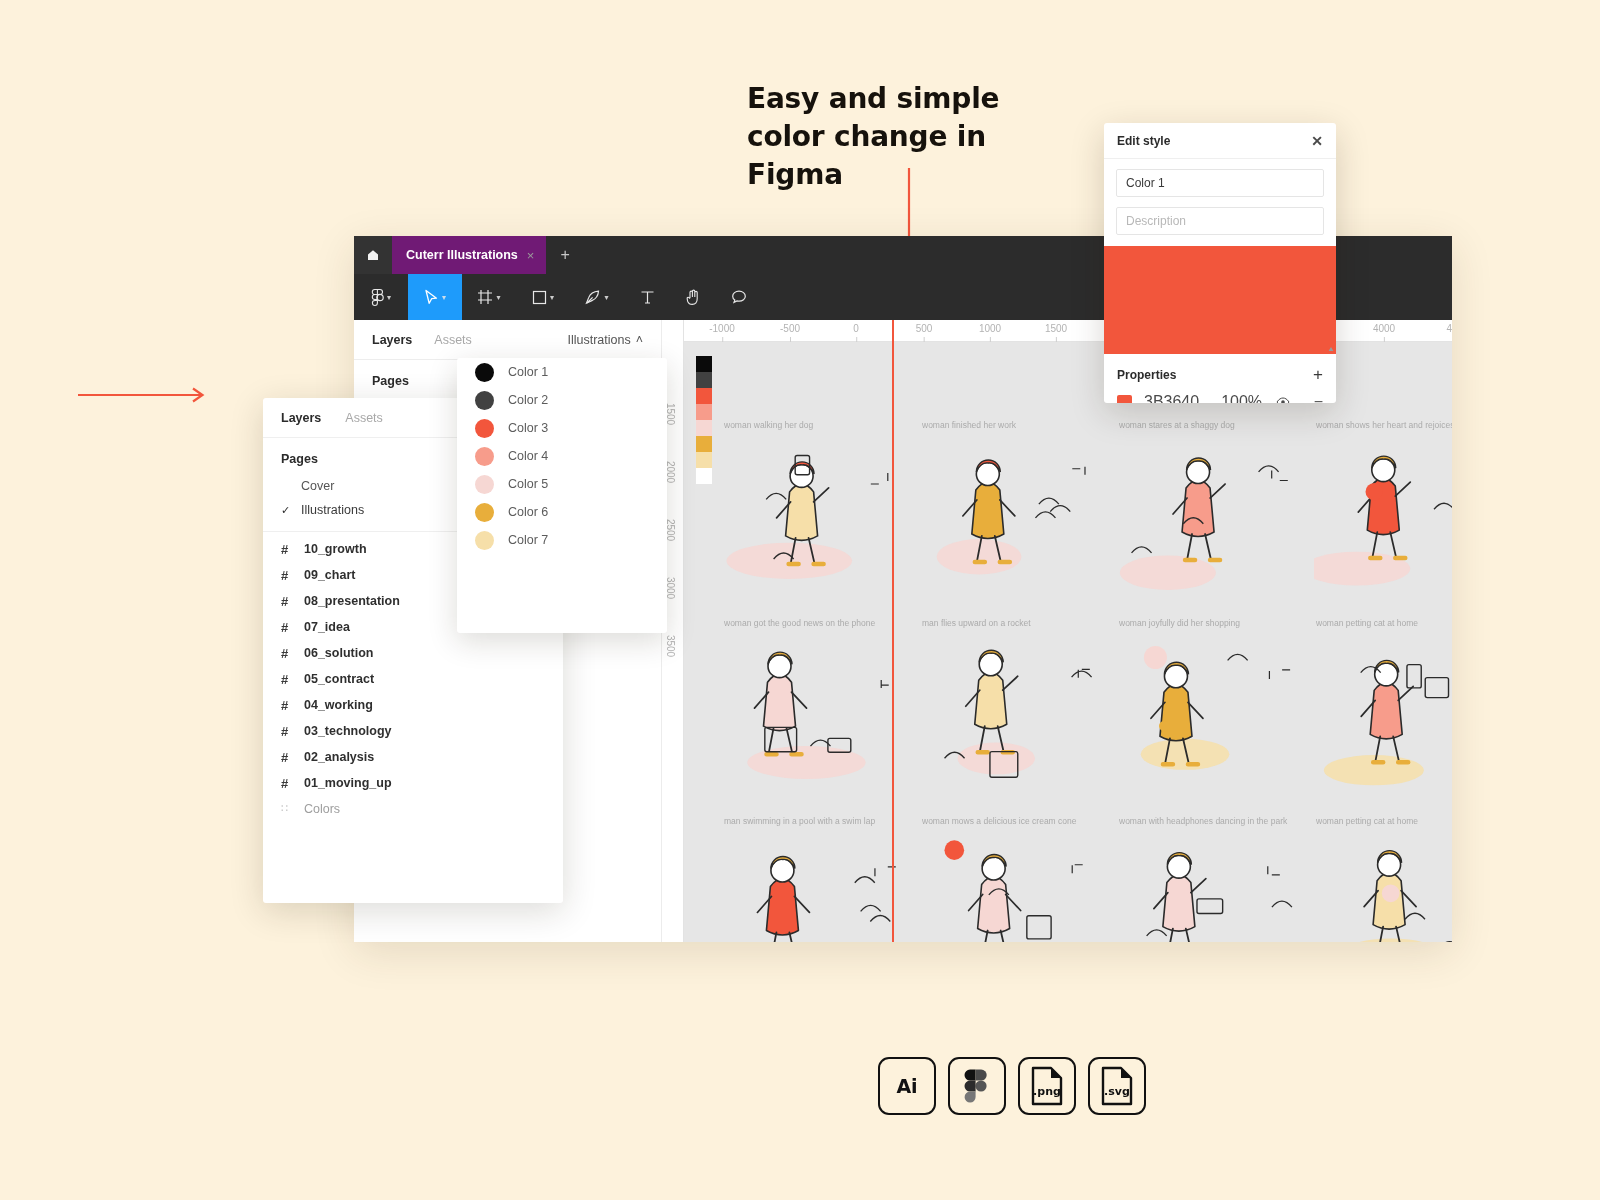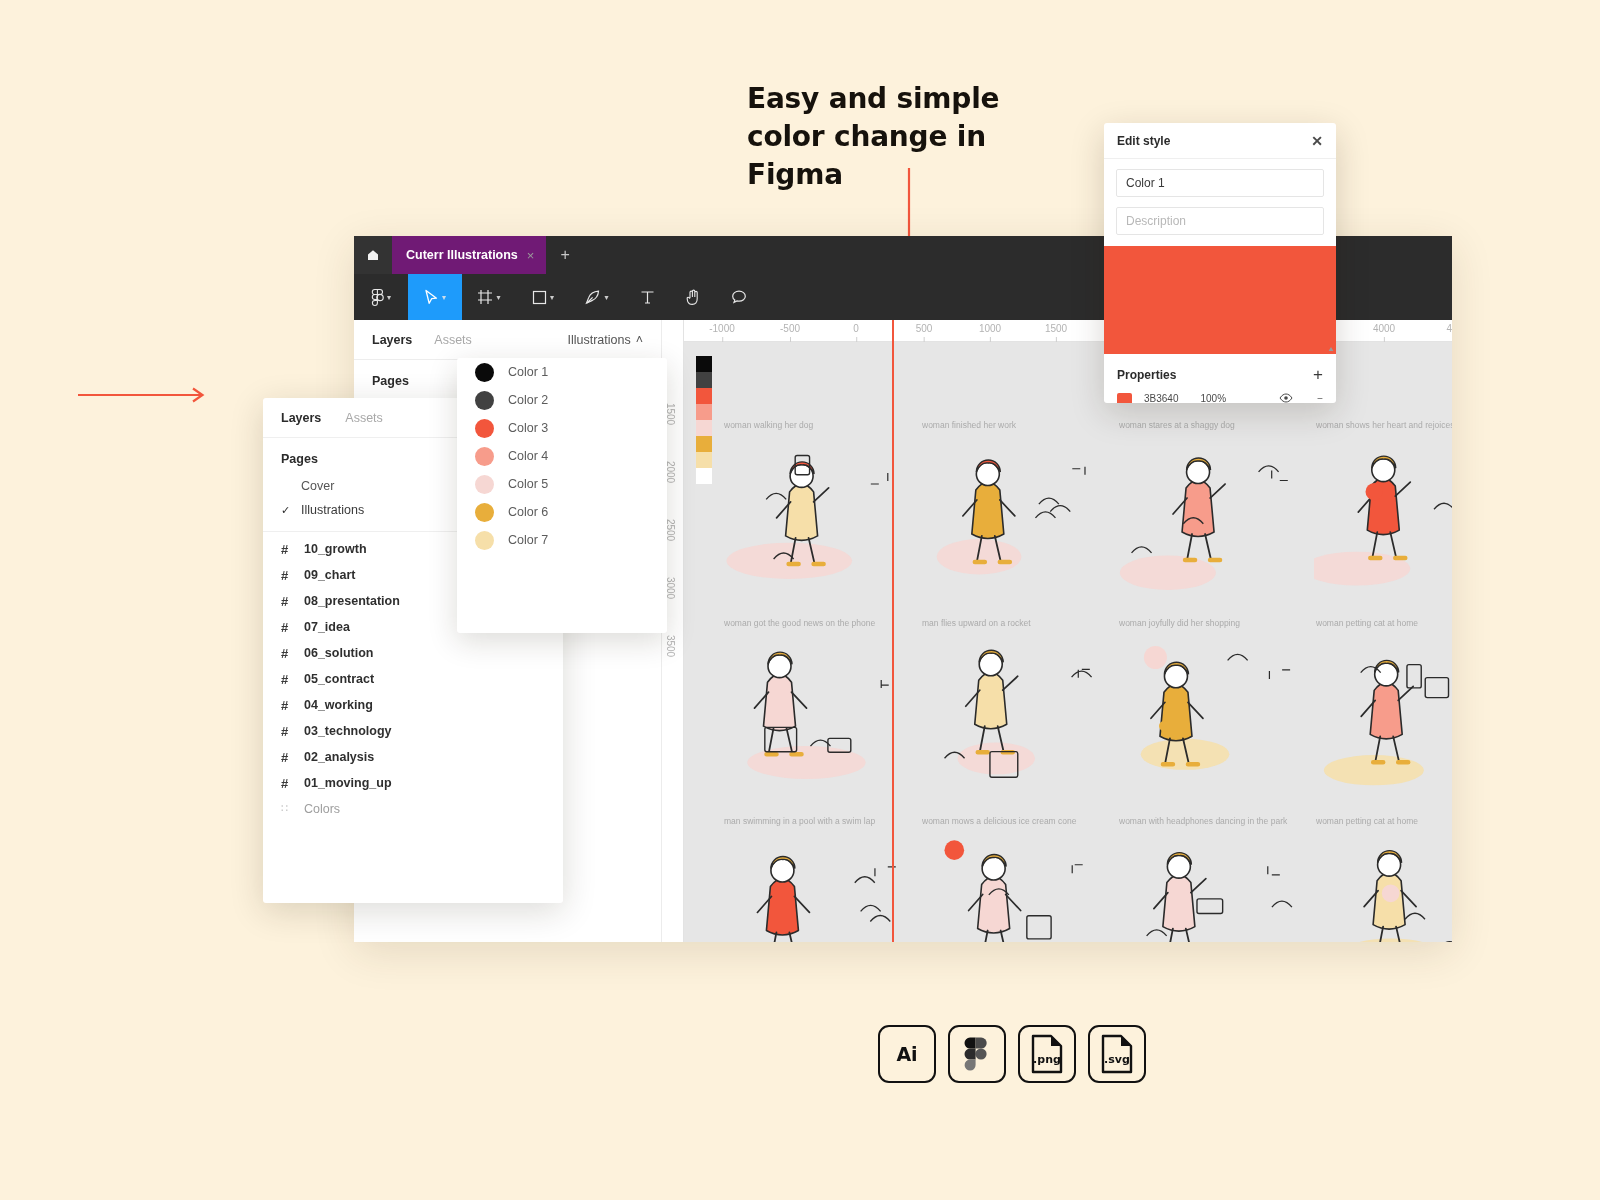--- a/index.html
+++ b/index.html
@@ -133,33 +133,33 @@
   }
   #edit-style .es-close { margin-left: auto; color: #4a4a4a; font-size: 14px; line-height: 1; }
   .es-field {
     margin: 10px 12px 0; height: 28px; border: 1px solid #E5E5E5; border-radius: 2px;
     display: flex; align-items: center; padding: 0 9px; font-size: 12px; color: #3A3A3A;
   }
   .es-field.ph { color: #B8B8B8; }
   #es-swatch { margin-top: 11px; height: 108px; }
   .es-props { display: flex; align-items: center; padding: 12px 13px 6px; font-size: 12px; font-weight: 700; color: #2B2B2B; }
   .es-props .plus { margin-left: auto; font-size: 17px; font-weight: 300; color: #3a3a3a; line-height: 1; }
-  .es-proprow { display: flex; align-items: flex-start; padding: 4px 13px; font-size: 10px; color: #4A4A4A; gap: 12px; text-decoration: underline; }
+  .es-proprow { display: flex; align-items: center; padding: 4px 13px; font-size: 16px; color: #4A4A4A; gap: 12px; text-decoration: underline; }
   .es-proprow .sw { width: 15px; height: 15px; border-radius: 2px; flex: none; }
   .es-proprow .op { margin-left: 10px; }
   .es-proprow .eye { margin-left: auto; }
   .es-proprow .minus { margin-left: 12px; color: #555; }
   #es-scroll { position: absolute; right: 2px; top: 222px; width: 6px; height: 96px; }
 
   
   #formats { position: absolute; left: 878px; top: 1025px; display: flex; gap: 12px; }
   .fmt {
     width: 58px; height: 58px; border: 2.2px solid #111; border-radius: 11px;
     display: flex; align-items: center; justify-content: center;
-    font-family: "DejaVu Sans", sans-serif; font-weight: 700; font-size: 19px; color: #111;
+    font-family: "DejaVu Sans", sans-serif; font-weight: 700; font-size: 19px; color: #111; margin-top: 32px;
   }
 
   
   .cell { position: absolute; }
   .cap { position: absolute; font-size: 8.5px; color: #ABABAB; white-space: nowrap; }
 </style>
 </head>
 <body style="background: rgb(253, 242, 220);">
 
 <div id="stage">

